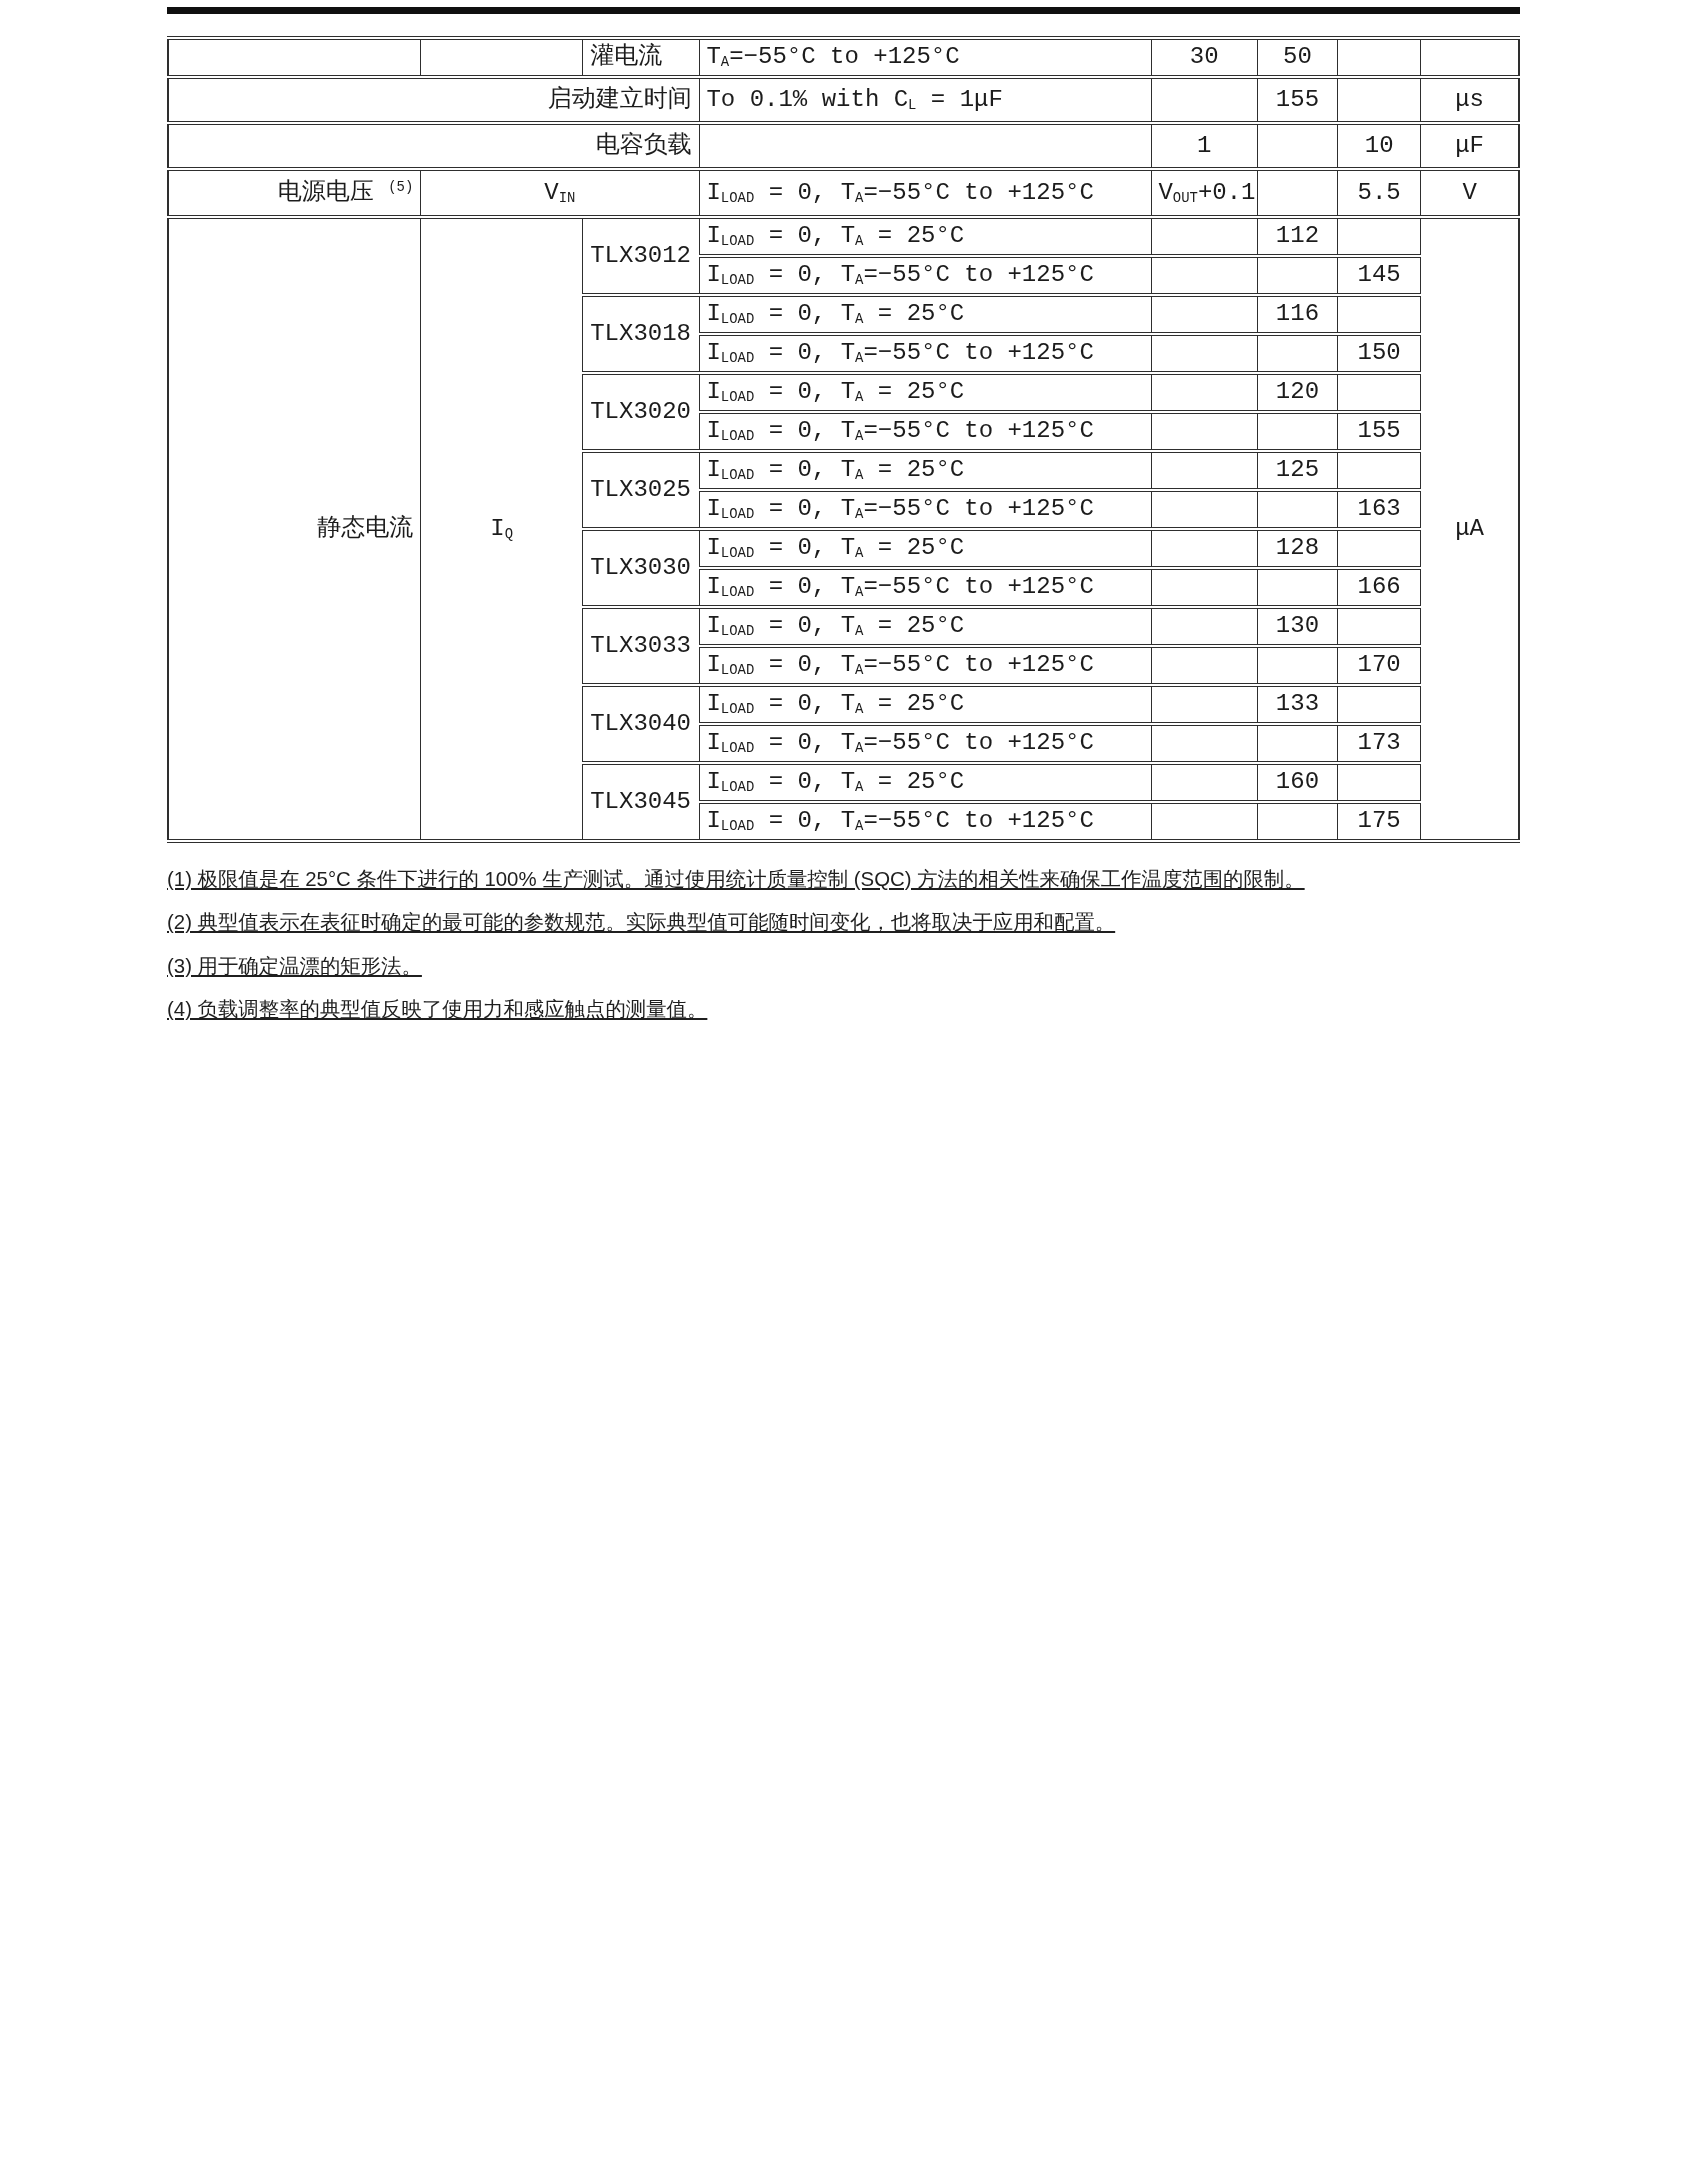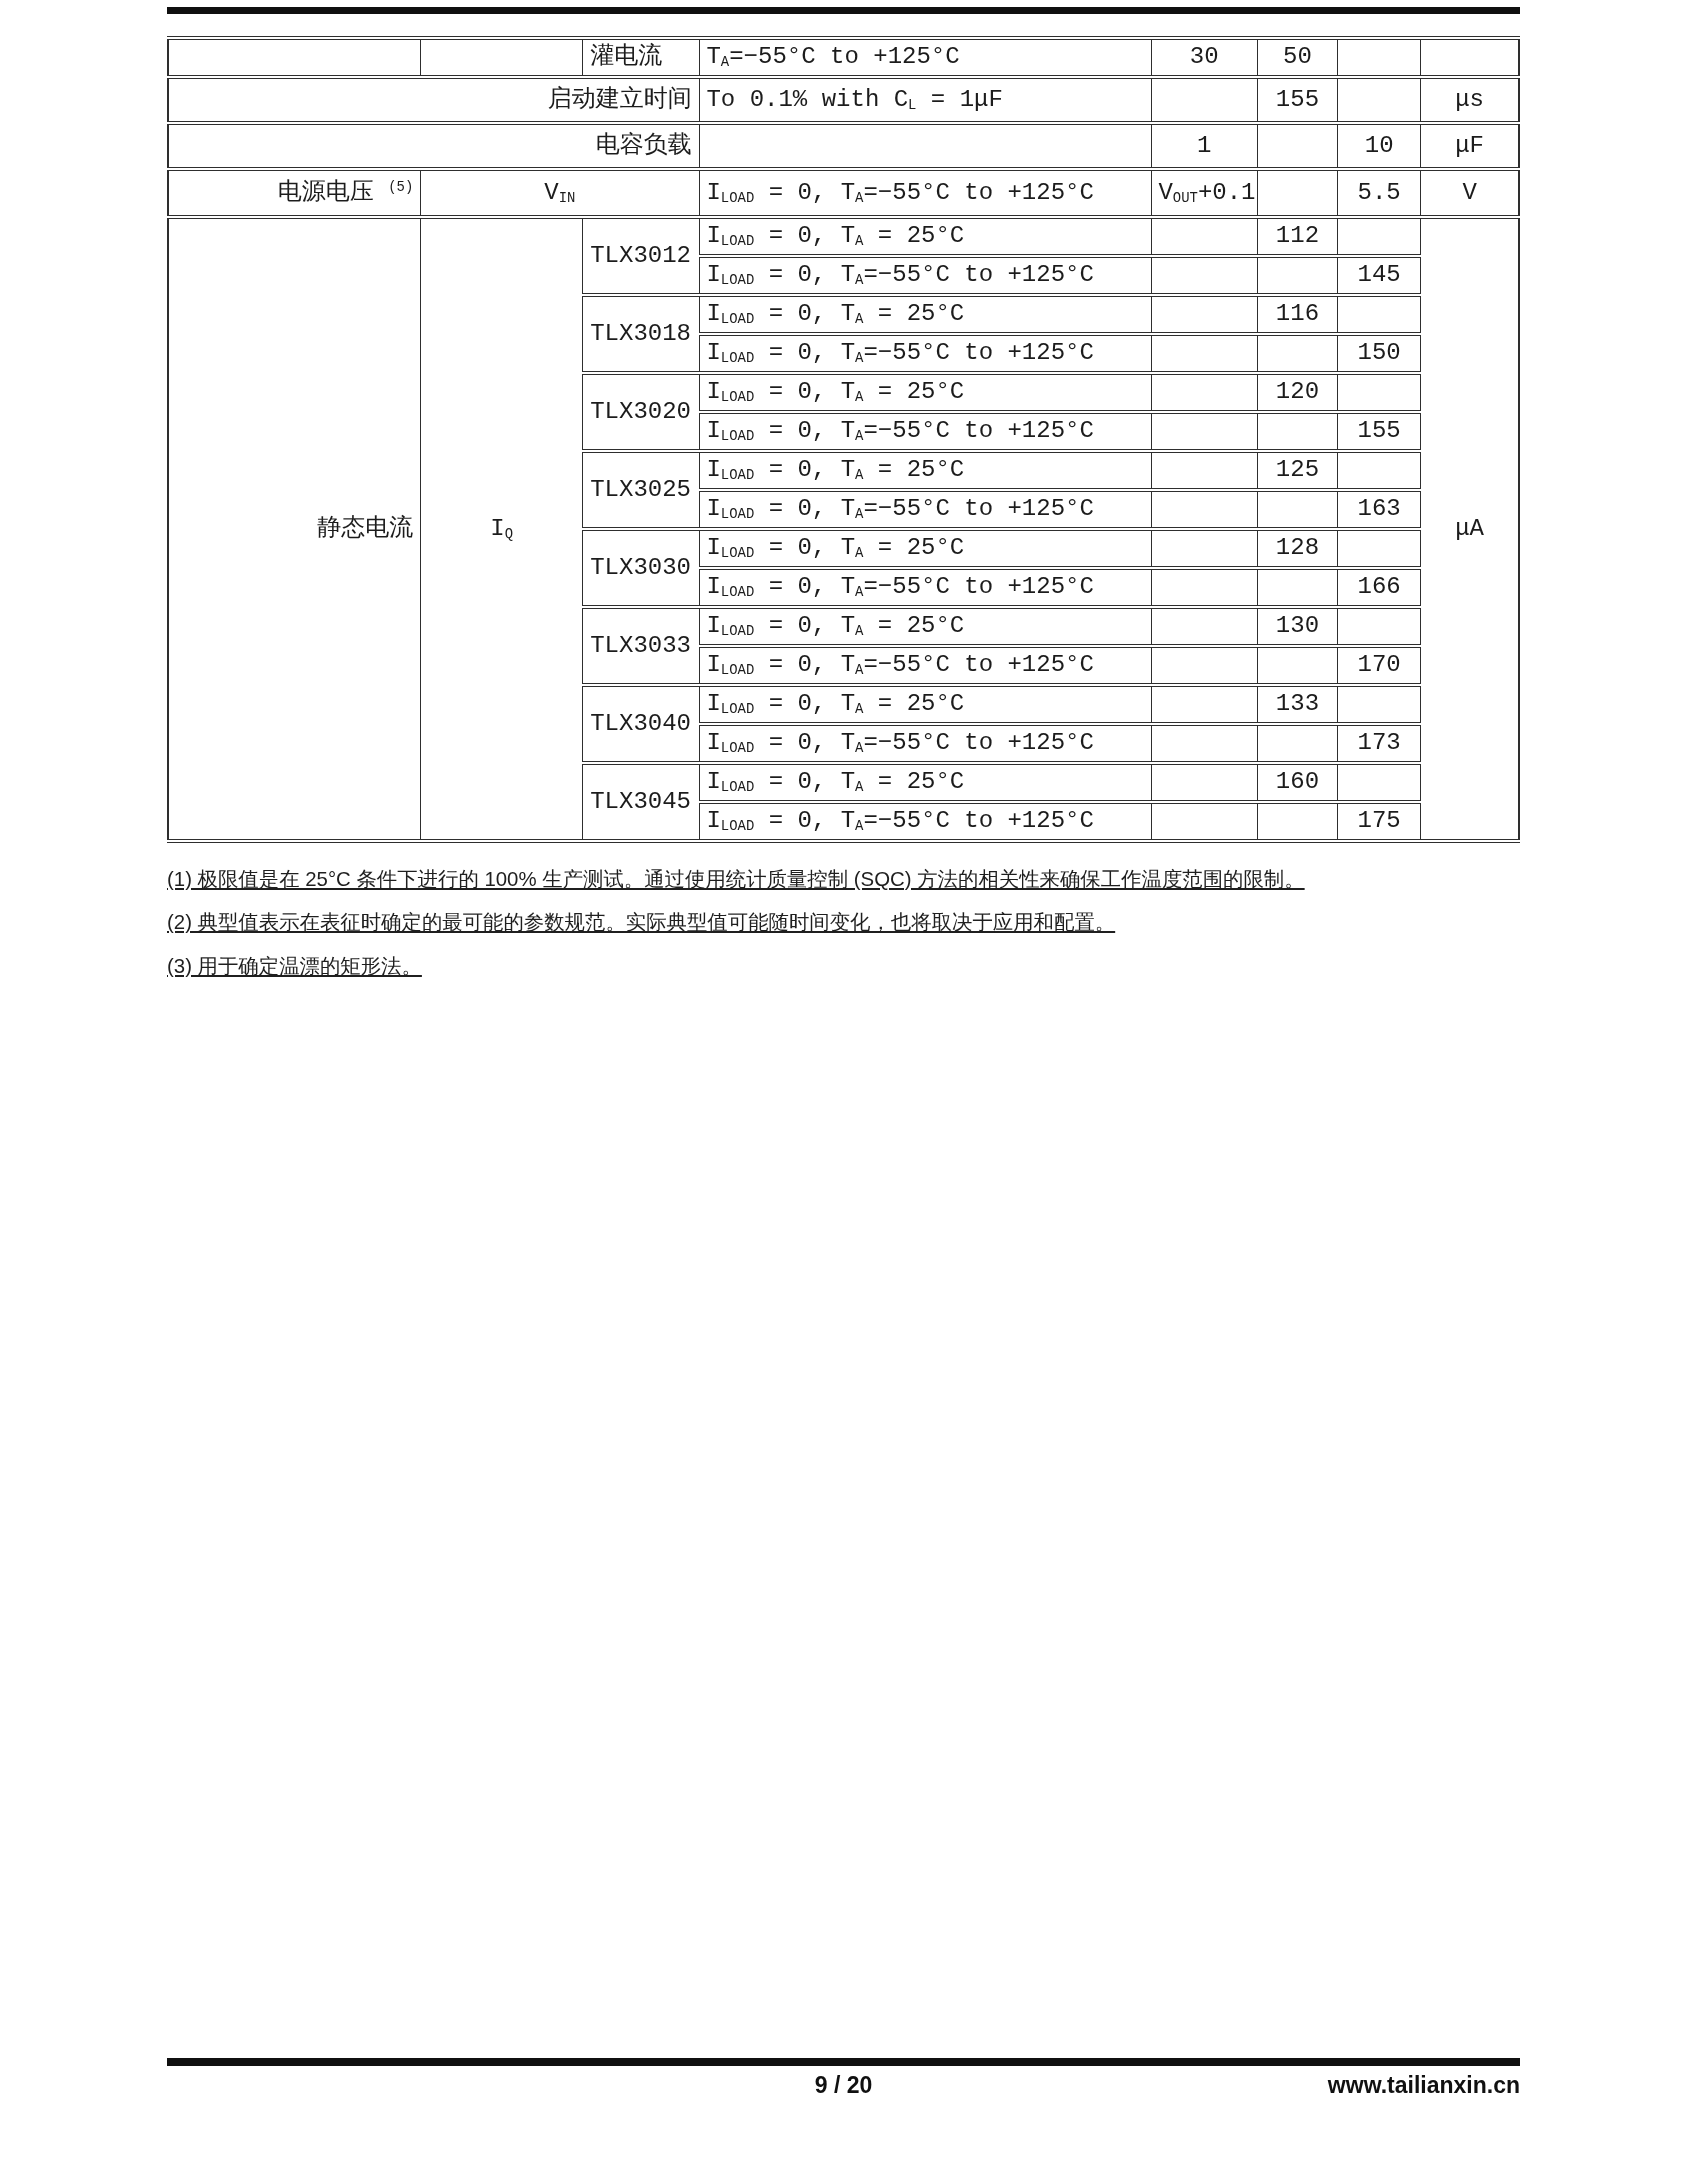--- a/index.html
+++ b/index.html
@@ -242,24 +242,18 @@
             <td class="c-typ"></td>
             <td class="c-max">175</td>
           </tr>
         </tbody>
     </table>
 
     <div class="footnotes" id="footnotes">
         <div class="footnote">(1) 极限值是在 25°C 条件下进行的 100% 生产测试。通过使用统计质量控制 (SQC) 方法的相关性来确保工作温度范围的限制。</div>
         <div class="footnote">(2) 典型值表示在表征时确定的最可能的参数规范。实际典型值可能随时间变化，也将取决于应用和配置。</div>
         <div class="footnote">(3) 用于确定温漂的矩形法。</div>
+        <div class="footnote">(4) 负载调整率的典型值反映了使用力和感应触点的测量值。</div>
       </div>
   </div>
 
-  <div class="page-footer">
-    <div class="footer-rule"></div>
-    <div class="footer-row">
-      <span class="footer-page">9 / 20</span>
-      <span class="footer-site">www.tailianxin.cn</span>
-    </div>
-  </div>
 </div>
 
 
 </body></html>

